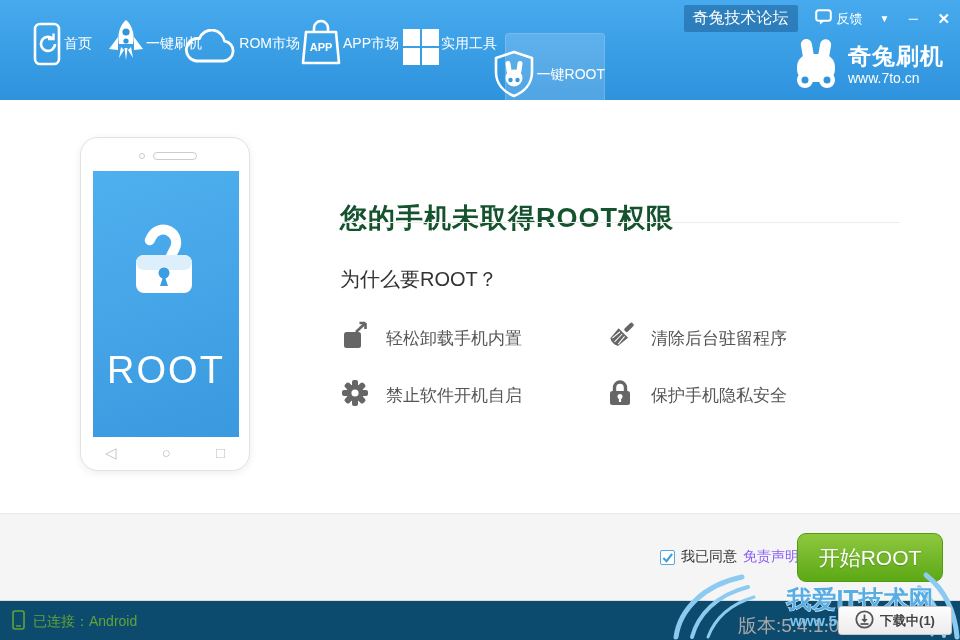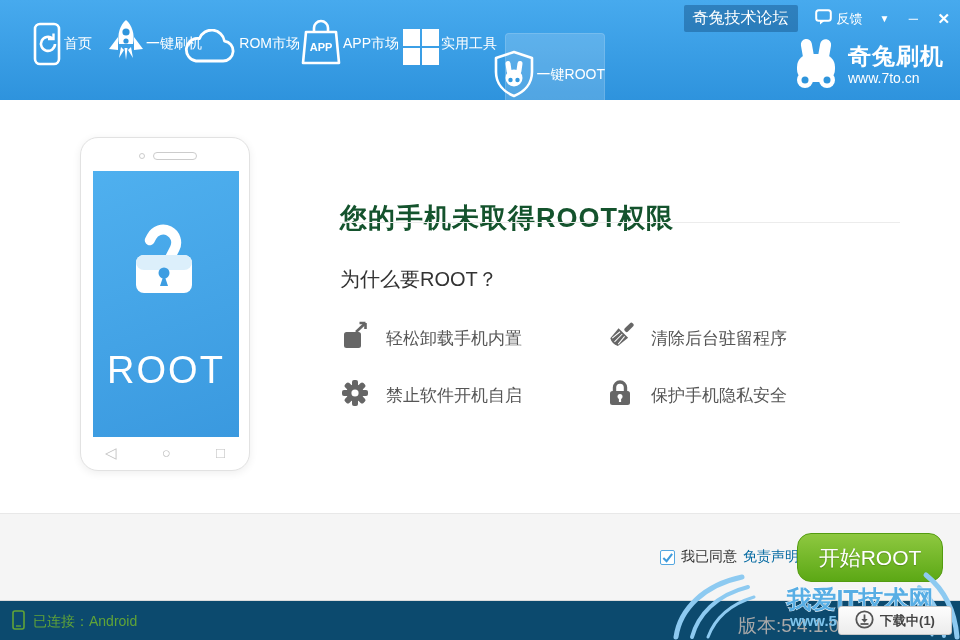--- a/index.html
+++ b/index.html
@@ -59,23 +59,23 @@
   .f1 { left:340px; top:222px; } .f2 { left:605px; top:222px; }
   .f3 { left:340px; top:279px; } .f4 { left:605px; top:279px; }
 
   
   .footer { position:absolute; left:0; top:513px; width:960px; height:87px;
     background:#f5f5f5; border-top:1px solid #e8e8e8; }
   .agree-row { position:absolute; left:660px; top:34px; display:flex; align-items:center;
     gap:6px; font-size:14px; color:#333; }
   .checkbox { width:15px; height:15px; background:#fff; border:1px solid #55a7e0; border-radius:2px;
     display:flex; align-items:center; justify-content:center; cursor:pointer; }
-  .disclaimer { color:#0369a1; cursor:pointer; }
+  .disclaimer { color:#8b5cf6; cursor:pointer; }
   .start-btn { position:absolute; left:797px; top:19px; width:146px; height:49px; z-index:4;
-    background:linear-gradient(180deg,#8ec840,#5ca815); border:1px solid #539c10; border-radius:14px;
+    background:linear-gradient(180deg,#8ec840,#5ca815); border:1px solid #539c10; border-radius:9px;
     color:#fff; font-size:21px; display:flex; align-items:center; justify-content:center;
     text-shadow:0 1px 1px rgba(0,0,0,.2); cursor:pointer; font-family:"Liberation Sans",sans-serif; }
 
   
   .statusbar { position:absolute; left:0; top:600px; width:960px; height:40px;
     background:#0c4a6e; border-top:1px solid #dcdcdc; }
   .connected { position:absolute; left:12px; top:9px; display:flex; align-items:center; gap:8px;
     color:#61a437; font-size:14px; }
   .version { position:absolute; left:738px; top:12px; font-size:19px; color:#a8a8a8; }
   .dl-btn { position:absolute; left:838px; top:5px; width:114px; height:29px; z-index:8;

